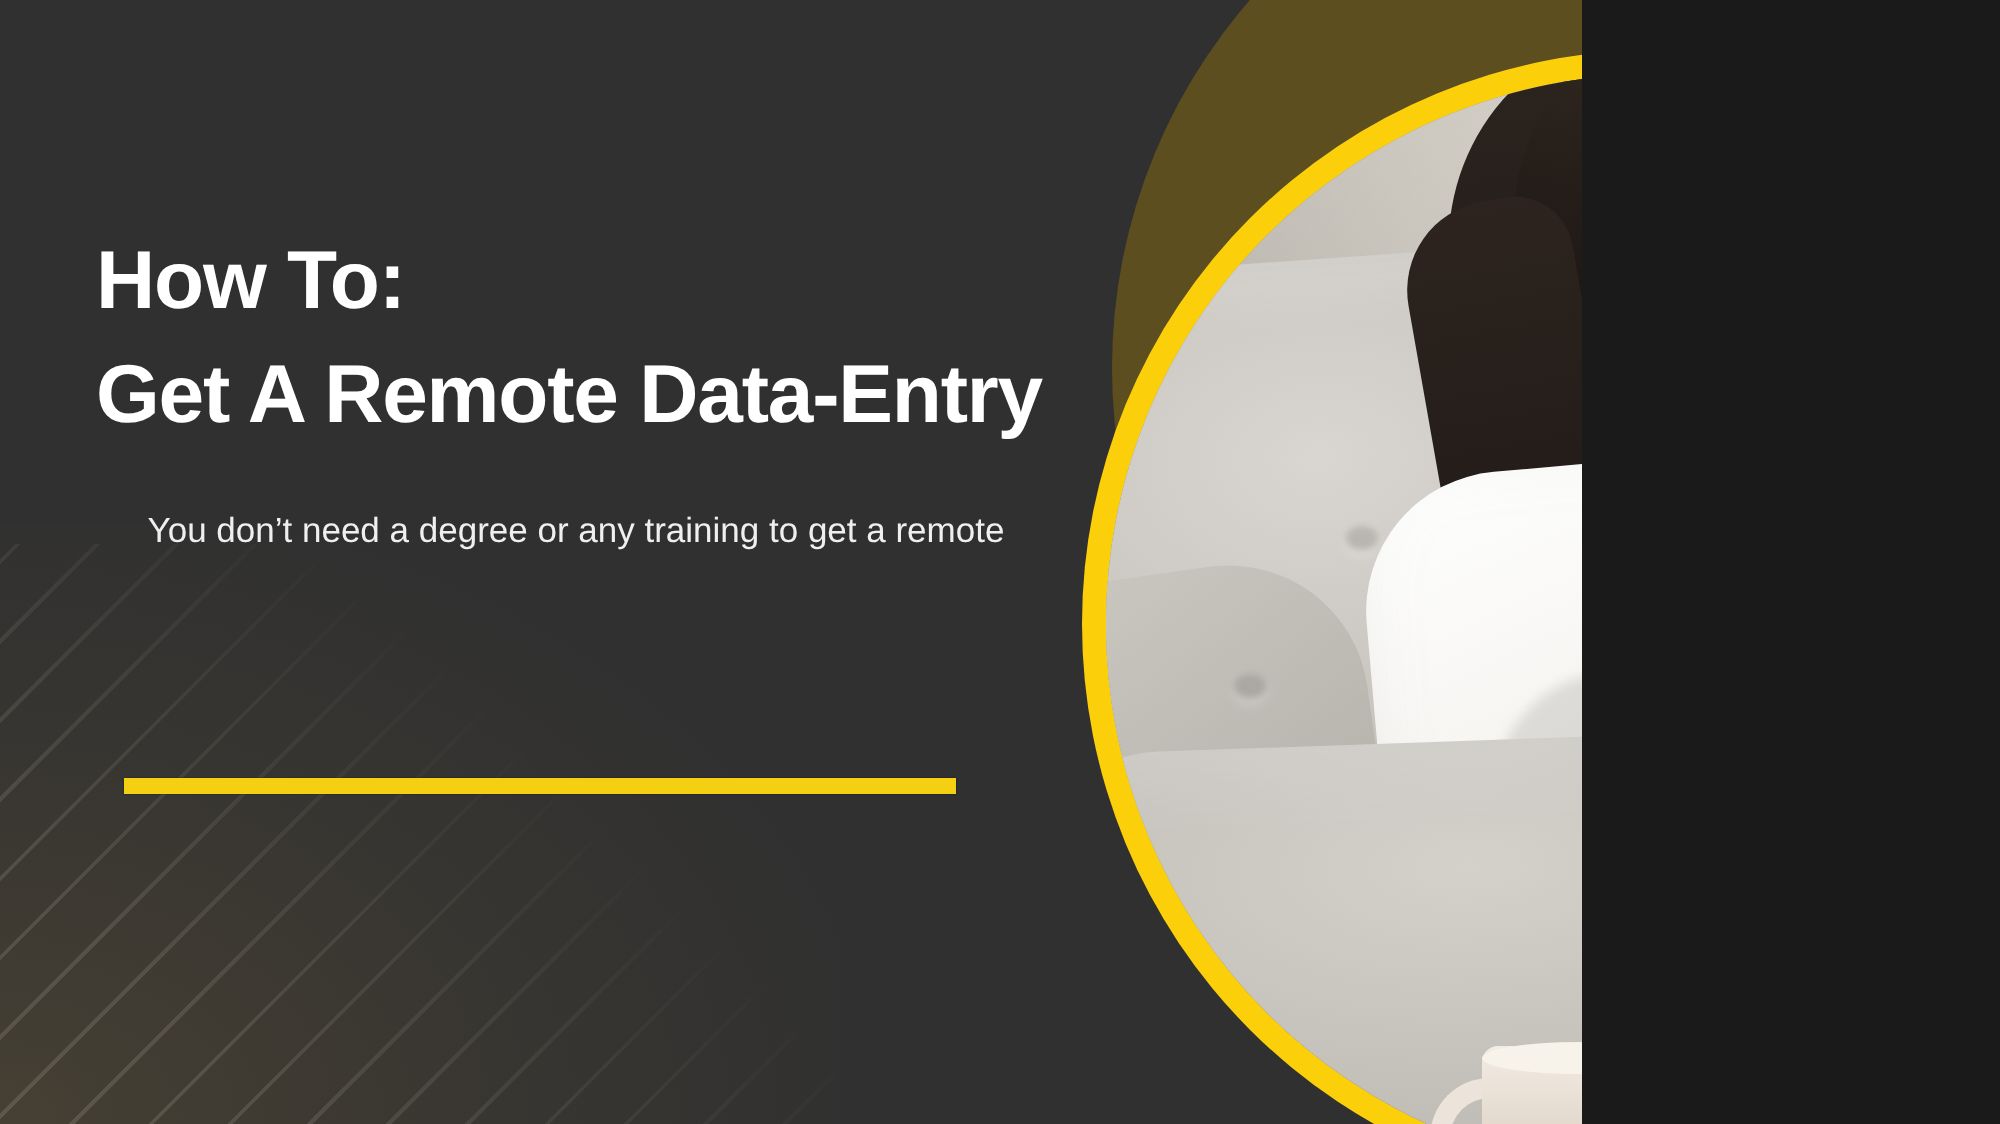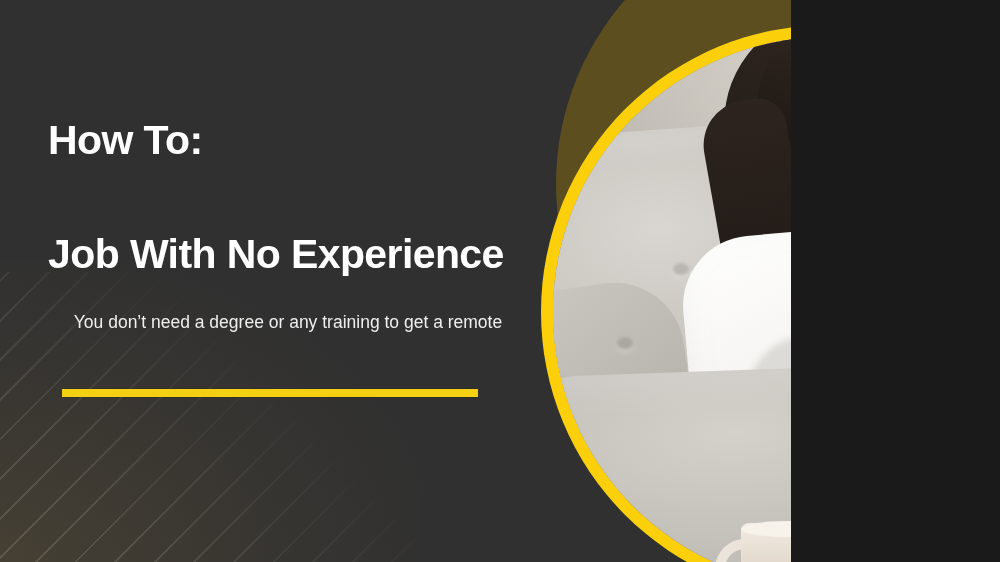--- a/index.html
+++ b/index.html
@@ -406,22 +406,21 @@
         <rect x="53" y="4" width="13" height="46" rx="6"></rect>
         <path d="M78 6 L86 14 L94 6 L104 15 L95 24 L104 33 L94 42 L86 34 L78 42 L69 33 L78 24 L69 15 Z"></path>
       </g>
     </svg>
     <span class="olx-india">I N D I A</span>
   </div>
 
   <div class="copy">
     <h1 class="headline">
       <span class="l1">How To:</span><br>
-      <br>
-      <span>Job With No Experience</span>
+      <span>Get A Remote Data-Entry</span><br>
     </h1>
     <p class="subcopy">
       <span>You don’t need a degree or any training to get a remote</span><br>
     </p>
   </div>
 
   <div class="rule"></div>
 
 </div>
 

